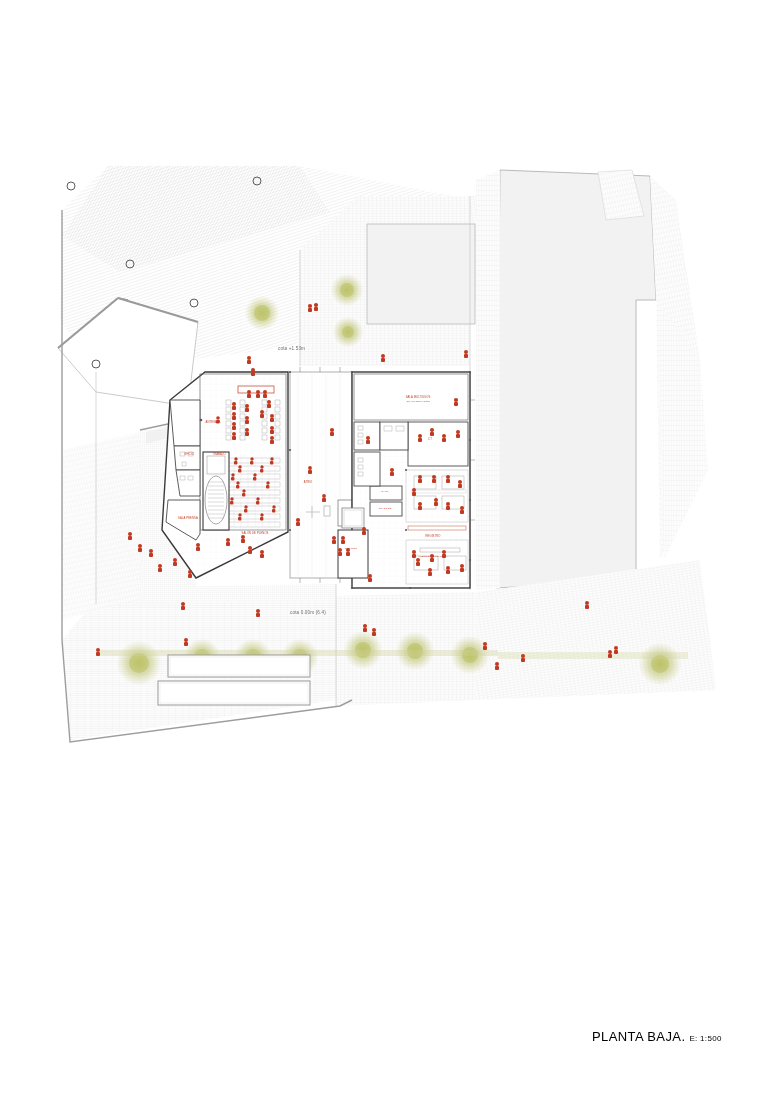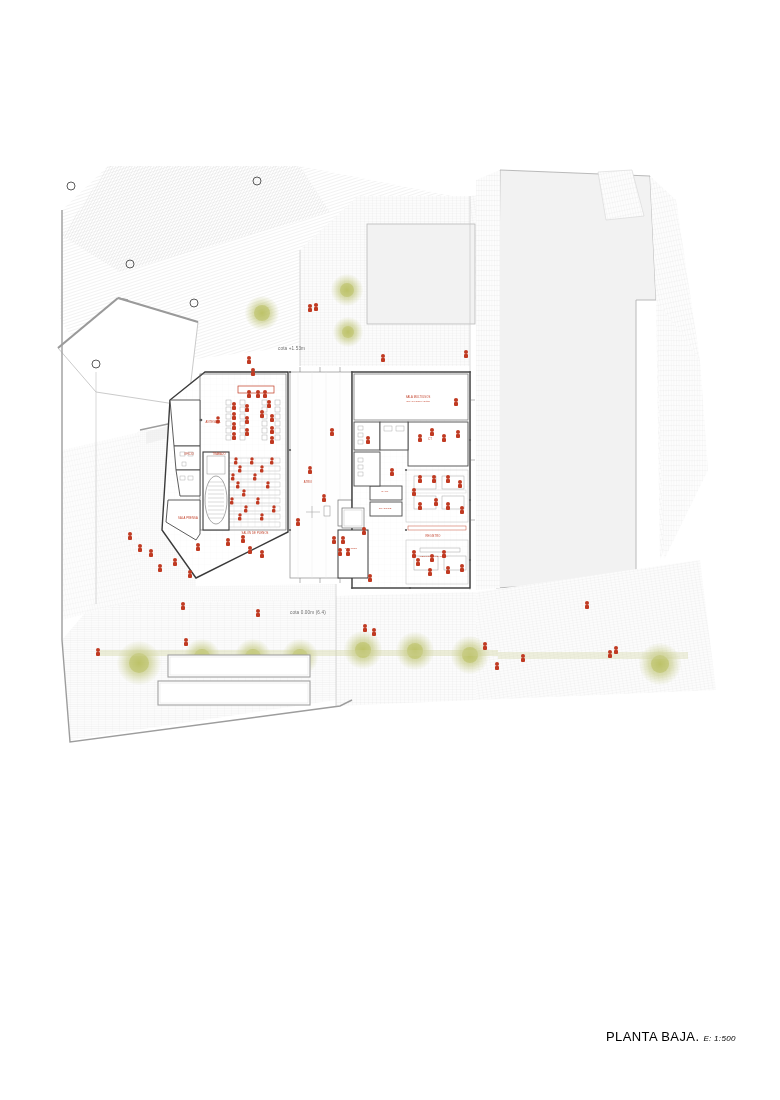--- a/index.html
+++ b/index.html
@@ -1,26 +1,26 @@
 <!DOCTYPE html>
 <html><head>
 <meta charset="utf-8">
 <style>
   html,body{margin:0;padding:0;background:#ffffff;}
   body{width:780px;height:1100px;overflow:hidden;
        font-family:"Liberation Sans","DejaVu Sans",sans-serif;}
   #sheet{position:relative;width:780px;height:1100px;background:#fff;}
   svg{display:block;}
   .ttl{font-size:13px;fill:#2b2b2b;letter-spacing:.4px;}
-  .ttl-sub{font-size:8px;fill:#8c8c8c;letter-spacing:.3px;font-style:italic;}
+  .ttl-sub{font-size:8px;fill:#8c8c8c;letter-spacing:.3px;}
   .cota{font-size:4.6px;fill:#6d6d6d;letter-spacing:.15px;}
   .rm{font-size:2.7px;fill:#c03a22;letter-spacing:.12px;}
   .rm2{font-size:2.4px;fill:#c03a22;letter-spacing:.1px;}
   #title-block{position:absolute;left:592px;top:1029px;
-       display:flex;align-items:baseline;gap:4px;margin-left:14px;}
+       display:flex;align-items:baseline;gap:4px;}
 </style>
 </head>
 <body>
 
 <div id="sheet">
 
   <svg width="780" height="1100" viewBox="0 0 780 1100">
     <defs>
 
       <pattern id="hatchDiag" width="3" height="3" patternUnits="userSpaceOnUse" patternTransform="rotate(72)">

